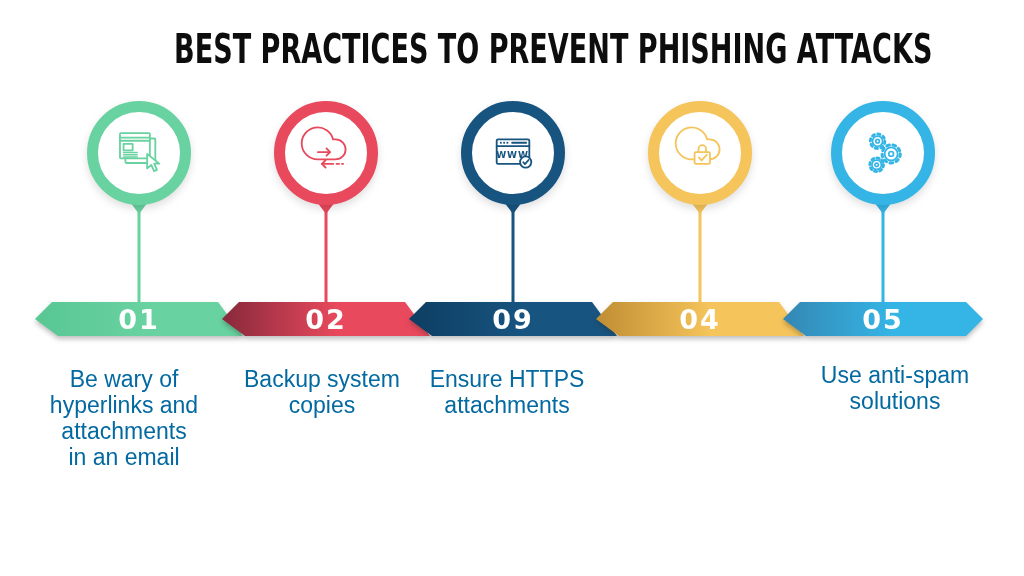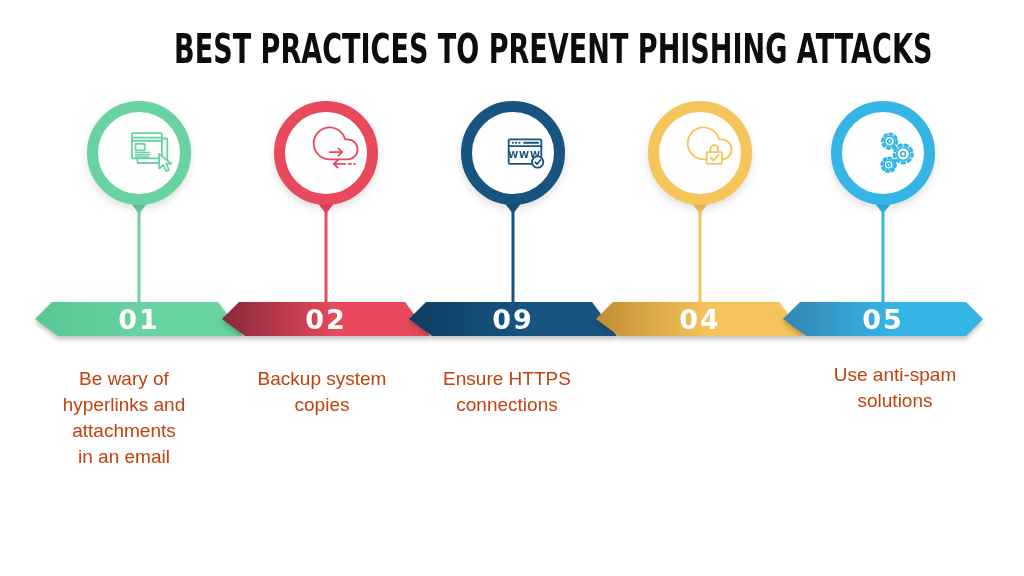--- a/index.html
+++ b/index.html
@@ -11,31 +11,31 @@
     font-family:"DejaVu Sans",sans-serif;font-weight:bold;font-size:41px;color:#0d0d0d;
     white-space:nowrap;transform:scaleX(0.66);transform-origin:50% 0;letter-spacing:0px;}
 
   
   .col{position:absolute;top:60px;width:208px;height:420px;}
   .col1{left:35px}.col2{left:222px}.col3{left:409px}.col4{left:596px}.col5{left:779px}
 
   .circle{position:absolute;top:17px;left:50%;transform:translateX(-50%);
     width:82px;height:82px;border:11px solid var(--accent);border-radius:50%;
     background:#fff;box-shadow:0 4px 8px rgba(0,0,0,.13);
-    display:flex;align-items:center;justify-content:flex-end;}
+    display:flex;align-items:center;justify-content:center;}
   .circle svg{width:58px;height:58px;color:var(--accent);}
 
   .tail{position:absolute;top:118px;left:50%;transform:translateX(-50%);
     width:0;height:0;border-left:9px solid transparent;border-right:9px solid transparent;
     border-top:12px solid var(--accent);}
   .connector{position:absolute;top:124px;left:50%;transform:translateX(-50%);
     width:3px;height:94px;background:var(--accent);}
 
   .step-desc{position:absolute;top:282px;left:0;right:0;text-align:center;
-    white-space:pre-line;font-size:19px;line-height:26px;color:#c2410c;}
+    white-space:pre-line;font-size:23px;line-height:26px;color:#0369a1;}
   .col1 .step-desc{transform:translateX(-15px)}
   .col2 .step-desc{transform:translateX(-4px)}
   .col3 .step-desc{transform:translateX(-6px)}
   .col4 .step-desc{transform:translateX(-10px);top:278px}
   .col5 .step-desc{transform:translateX(12px);top:278px}
 
   
   .banner-wrap{position:absolute;top:278px;height:39px;
     filter:drop-shadow(0 3px 2.5px rgba(40,40,40,.30));}
   .bw1{left:35px;width:208px}
@@ -108,21 +108,21 @@
         <rect x="17.6" y="19.7" width="2" height="2" fill="currentColor" stroke="none"></rect>
         <rect x="21.2" y="19.7" width="2" height="2" fill="currentColor" stroke="none"></rect>
         <rect x="24.8" y="19.7" width="2" height="2" fill="currentColor" stroke="none"></rect>
         <line x1="31" y1="20.7" x2="46.5" y2="20.7"></line>
         <text x="31.5" y="38" text-anchor="middle" font-family="DejaVu Sans, sans-serif" font-size="10" font-weight="bold" letter-spacing="1" fill="currentColor" stroke="none">WWW</text>
         <circle cx="46" cy="42" r="6.2" fill="#ffffff"></circle>
         <path d="M43.3 42.2 L45.2 44.3 L49.2 39.7"></path>
       </svg>
     </div>
     <div class="step-desc">Ensure HTTPS
-connections</div>
+attachments</div>
   </div>
 
   <div class="col col4" style="--accent: #F5C45B; --accent-dark: #C08E33;">
     <div class="tail"></div>
     <div class="connector"></div>
     <div class="circle">
       <svg viewBox="0 0 64 64" fill="none" stroke="currentColor" stroke-width="2" stroke-linecap="round" stroke-linejoin="round">
         <path d="M42.6 17 h-2.77 A17.6 17.6 0 1 0 22.8 39 h19.8 a11 11 0 0 0 0 -22 z"></path>
         <path d="M30.3 31 v-3.4 a4.2 4.2 0 0 1 8.4 0 V31"></path>
         <rect x="26" y="31" width="17" height="13" rx="1.5" fill="#ffffff"></rect>

